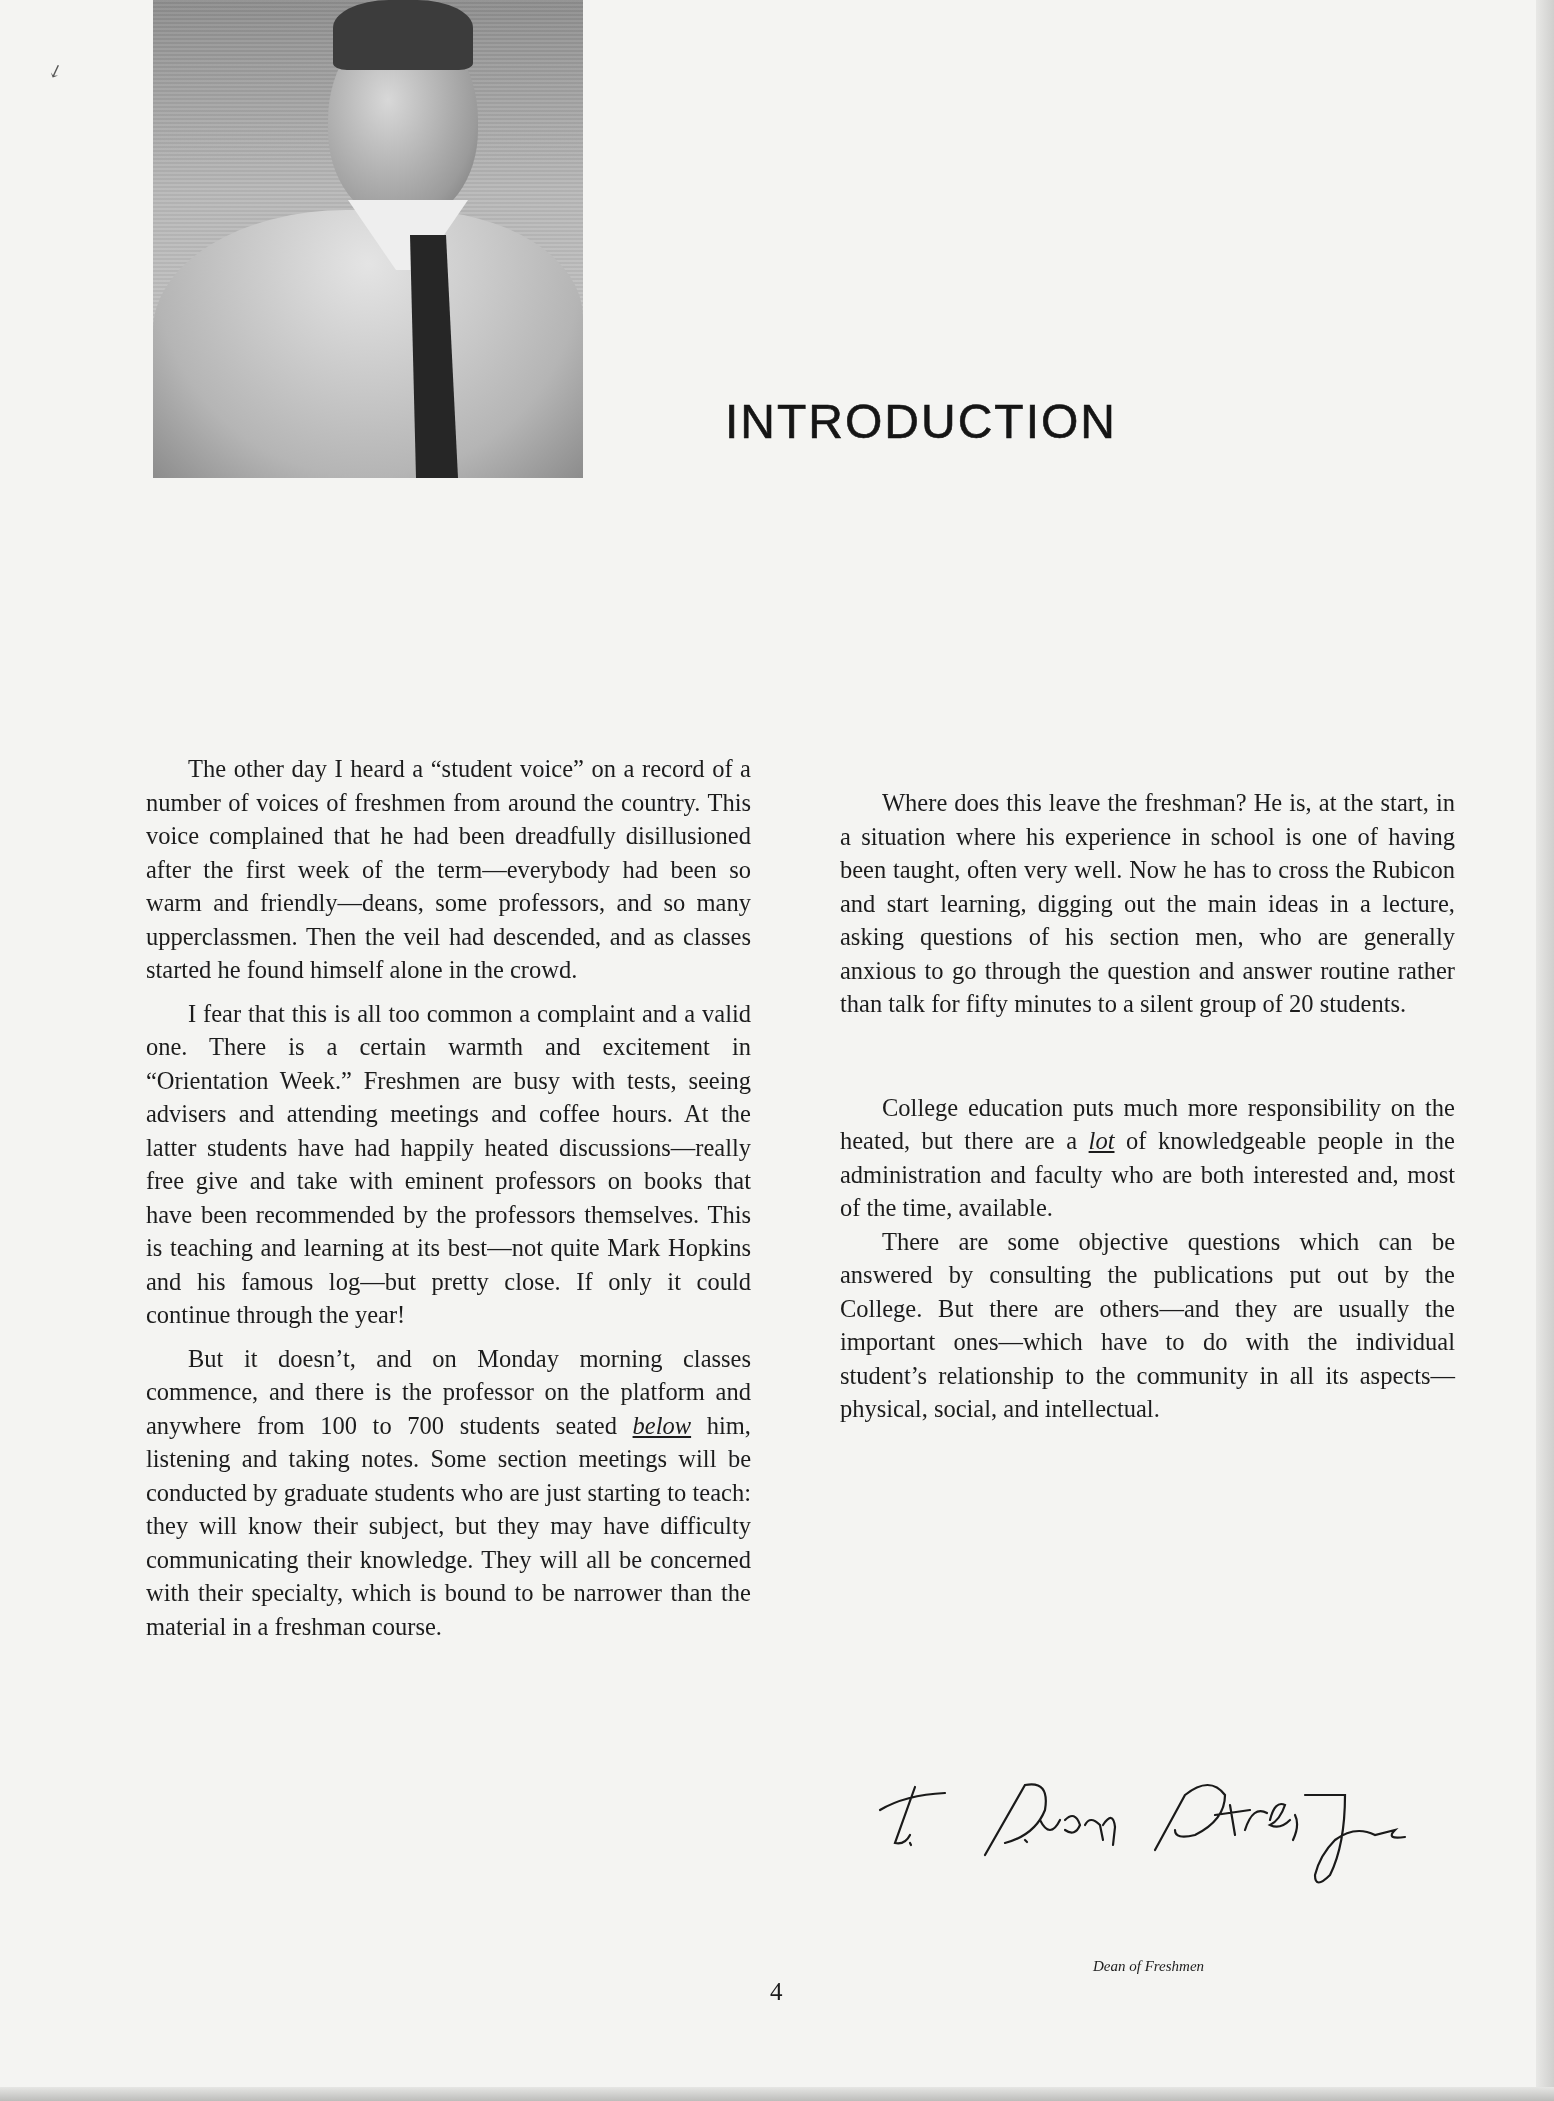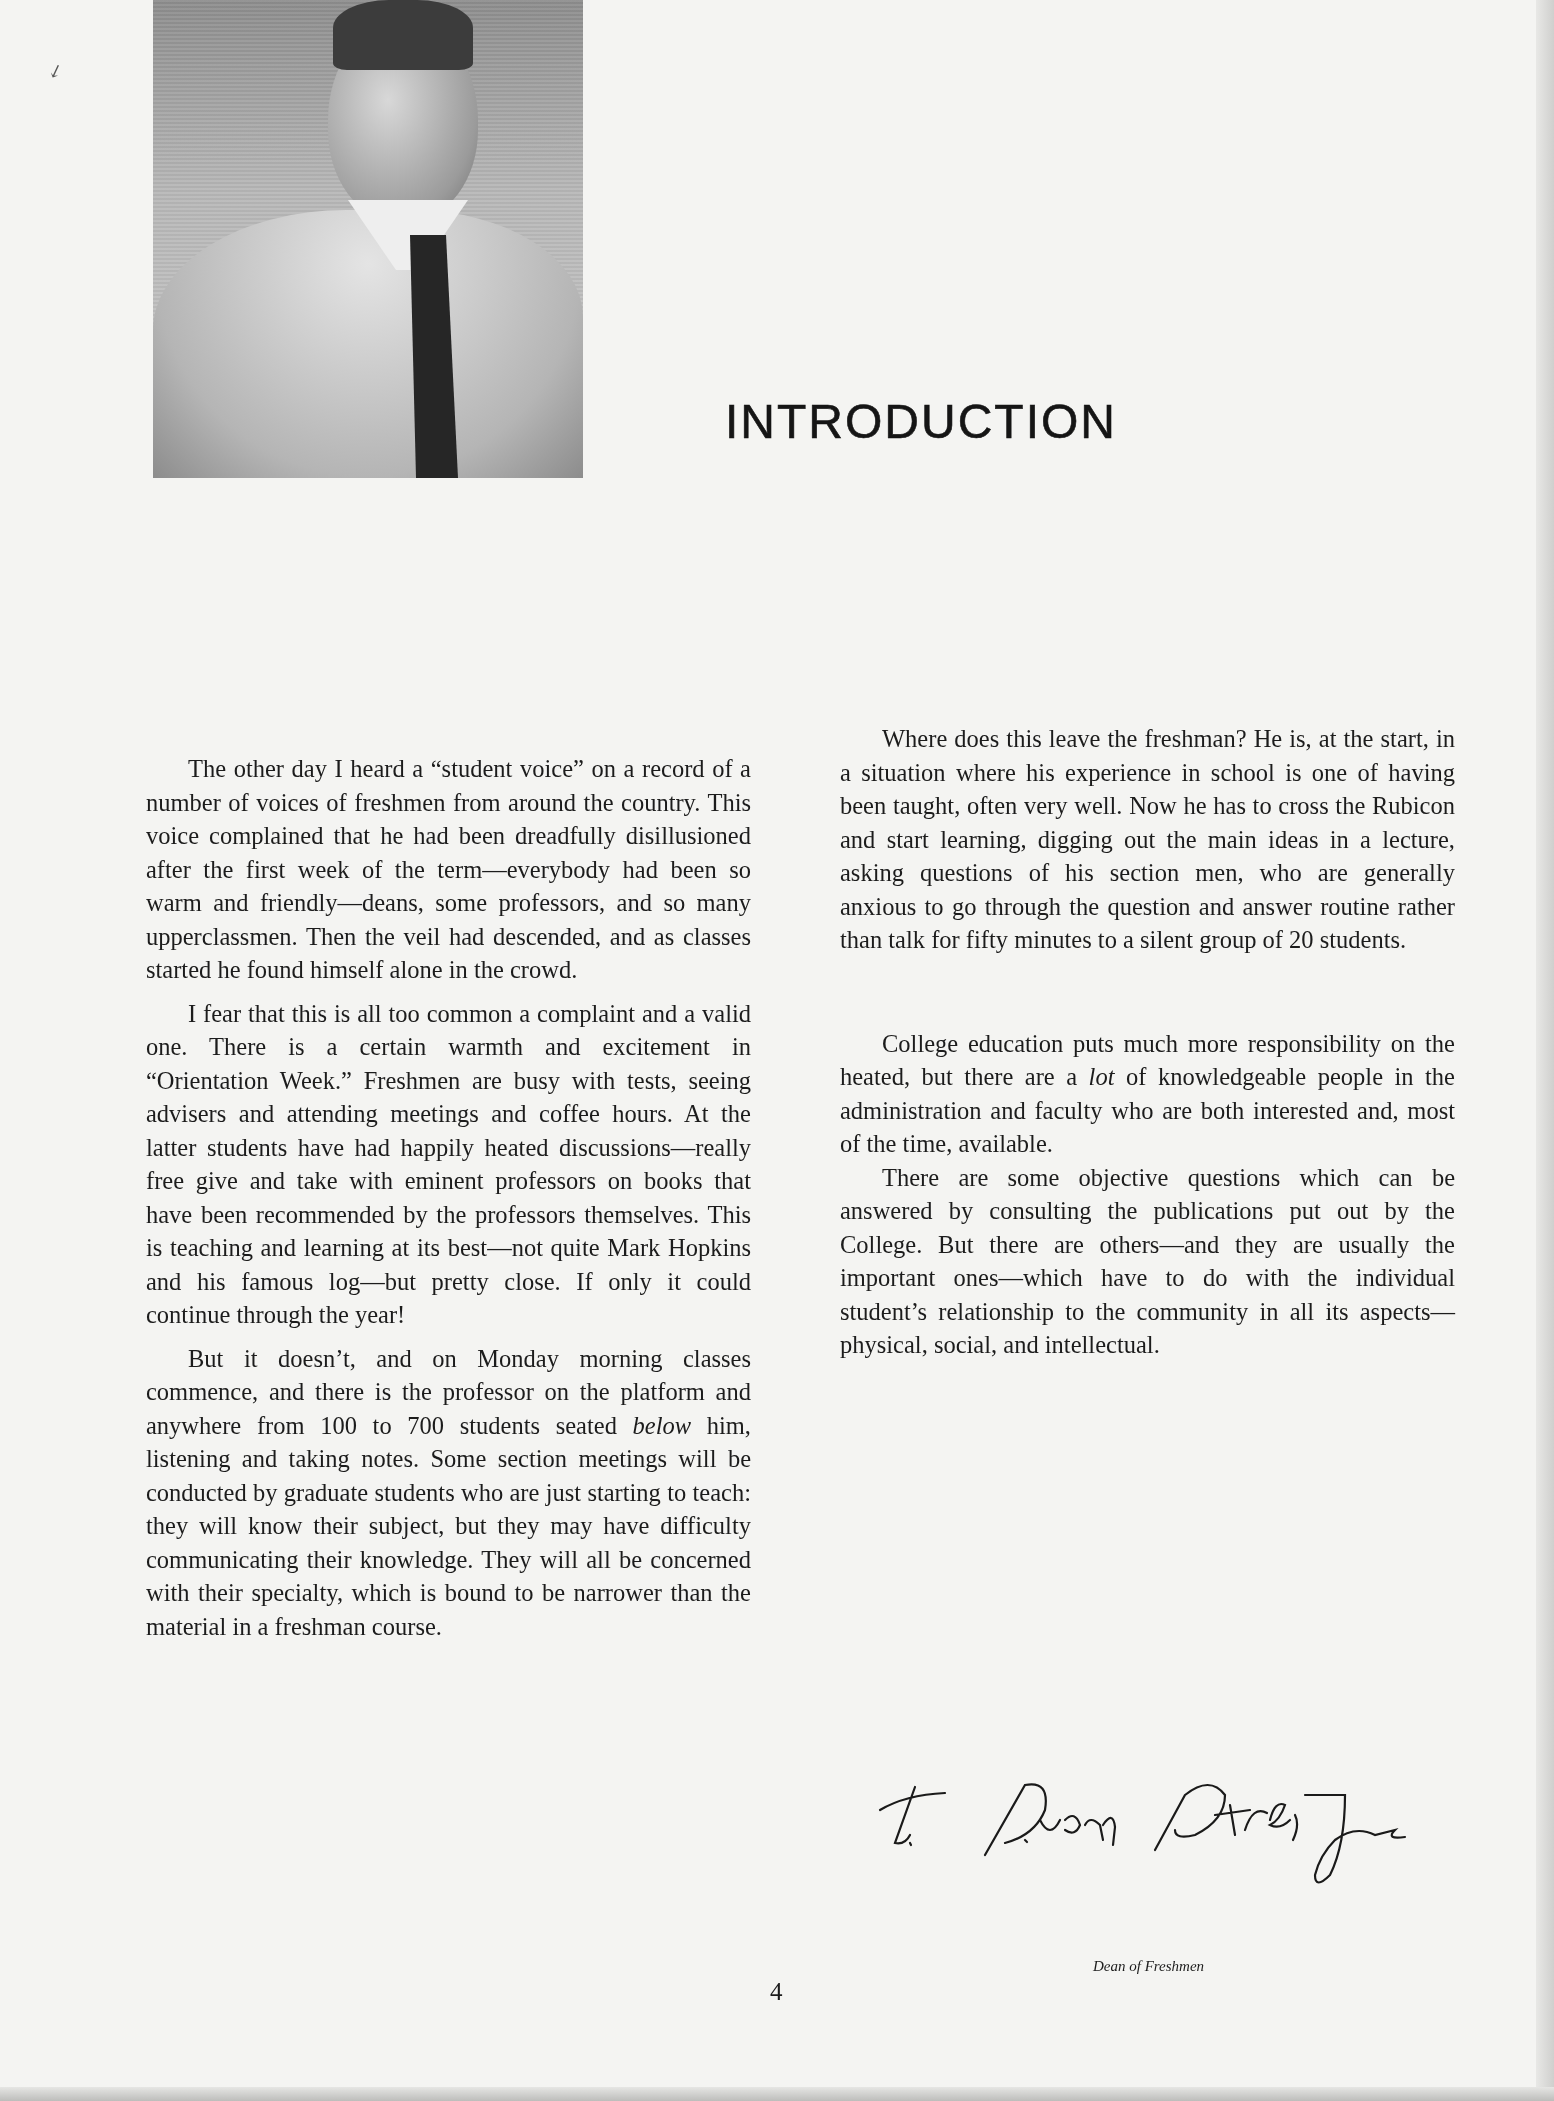--- a/index.html
+++ b/index.html
@@ -32,24 +32,24 @@
     clip-path:polygon(20% 0,80% 0,100% 100%,30% 100%); }
   .title {
     position:absolute; left:725px; top:362px; width:680px;
     font-family:"Liberation Sans","DejaVu Sans",sans-serif;
     font-size:48px; letter-spacing:2px; font-weight:400; color:#151515;
     -webkit-text-stroke:0.6px #151515;
   }
   .col { position:absolute; width:605px; font-size:24.5px; line-height:33.5px; text-align:justify; }
   .col p { margin:0 0 10px 0; text-indent:42px; }
   .col-left { left:146px; top:752px; }
-  .col-right { left:840px; top:722px; width:615px; }
+  .col-right { left:840px; top:786px; width:615px; }
   .col-right .gap { height:60px; }
   .col-right p.tight { margin-bottom:0; }
-  em { font-style:italic; }
+  em { font-style:italic;text-decoration:underline; }
   .signature { position:absolute; left:875px; top:1765px; width:560px; height:140px; }
   .signature svg { width:100%; height:100%; }
   .sig-caption { position:absolute; left:1093px; top:1918px; font-size:15px; font-style:italic;margin-top:40px; }
   .page-number { position:absolute; left:770px; top:1978px; font-size:25px; }
   .mark { position:absolute; left:48px; top:60px; font-size:18px; color:#555; transform:rotate(-20deg); }
 </style>
 </head>
 <body>
 
 <div class="page-edge"></div>

